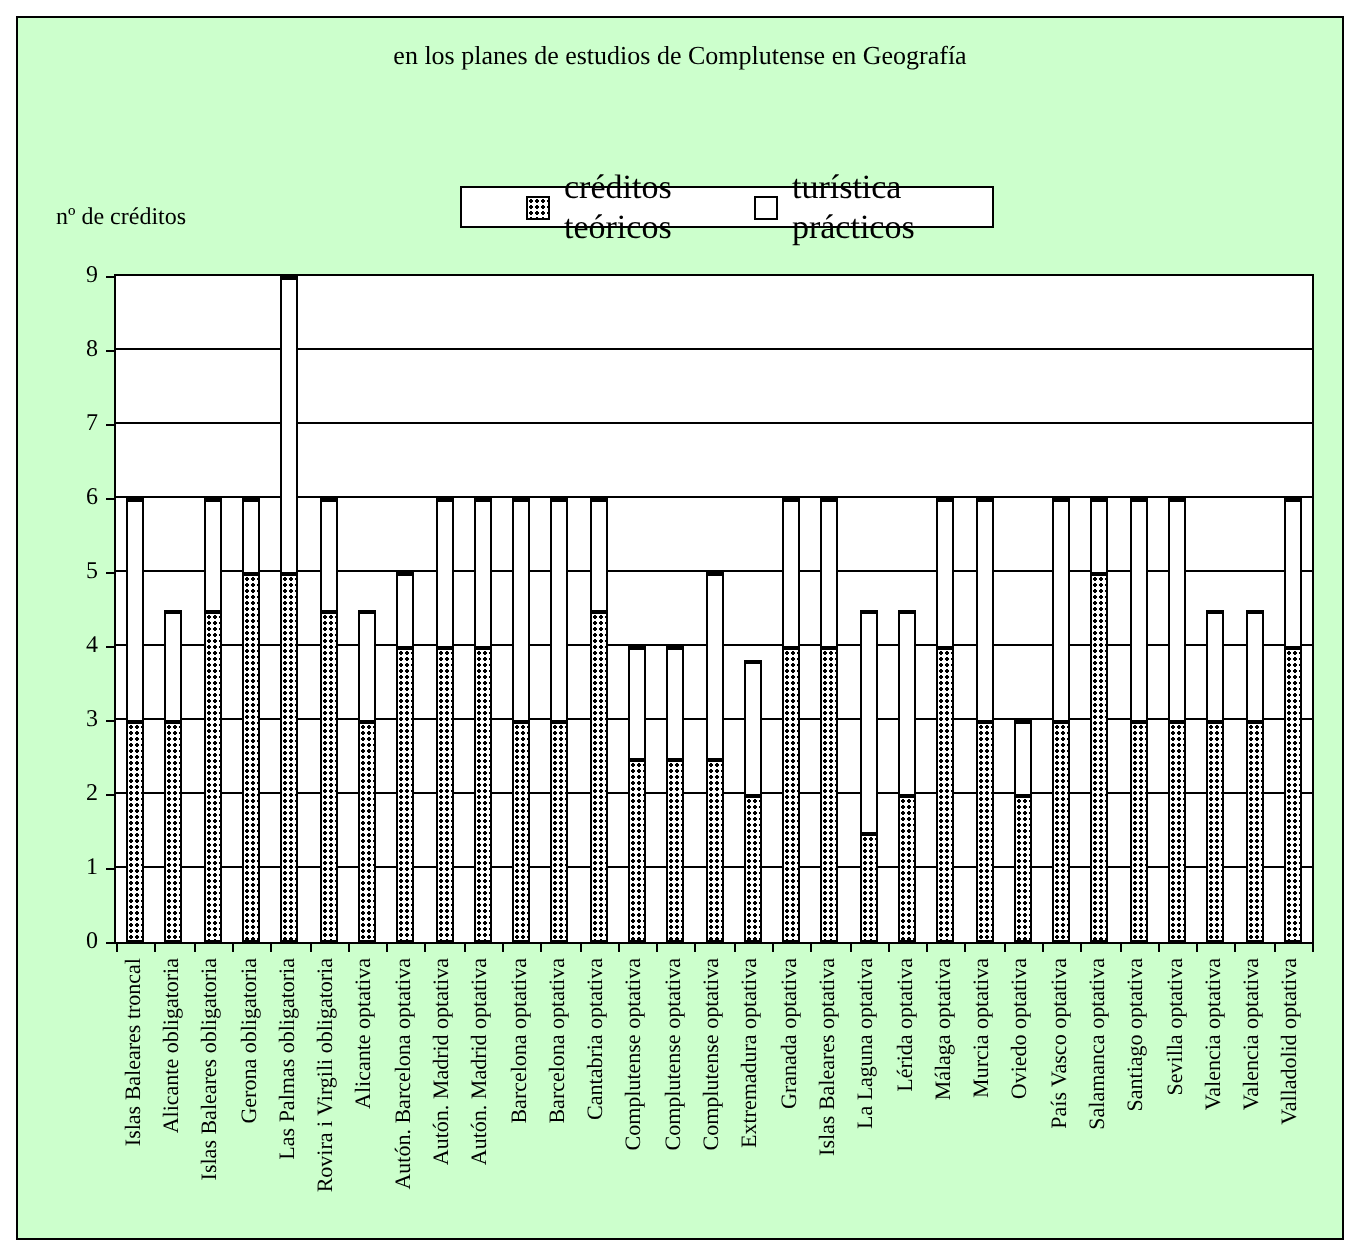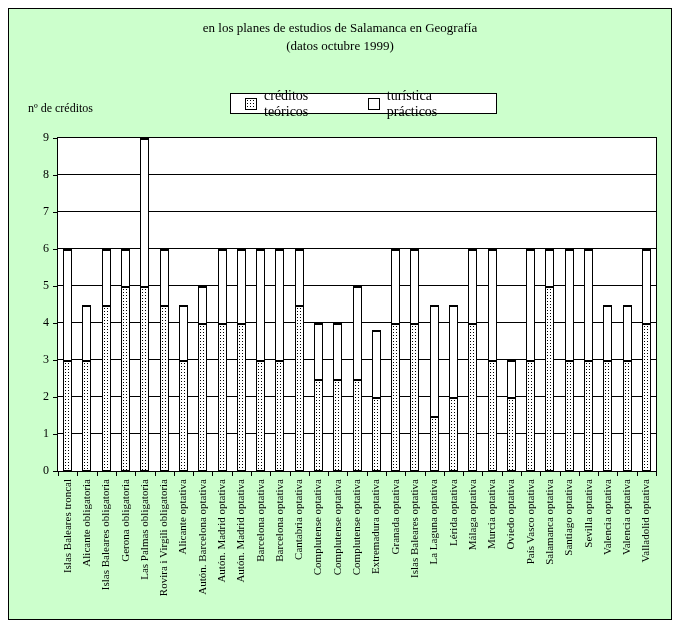--- a/index.html
+++ b/index.html
@@ -4,21 +4,21 @@
 <style>
   html,body{margin:0;padding:0;background:#ffffff;width:680px;height:628px;
     font-family:"Liberation Serif","DejaVu Serif",serif;}
   #frame{position:absolute;left:8px;top:8px;width:662px;height:610px;
     border:1px solid #000;background:#ccffcc;overflow:visible;}
   #title{position:absolute;left:0;top:10px;width:662px;text-align:center;
     font-size:13px;line-height:18px;color:#000;}
   #y-axis-title{position:absolute;left:19px;top:92px;font-size:12px;color:#000;}
   #legend{position:absolute;left:221px;top:84px;width:267px;height:21px;
     background:#ffffff;border:1px solid #000;display:flex;align-items:center;
-    padding-left:14px;box-sizing:border-box;font-size:14px;color:#000;}
+    padding-left:32px;box-sizing:border-box;font-size:17px;color:#000;}
   .legend-item{display:flex;align-items:center;margin-right:36px;}
   .swatch{width:10px;height:10px;border:1px solid #000;background:#ffffff;
     margin-right:7px;flex:0 0 auto;}
   .dotted{background-color:#ffffff;
     background-image:radial-gradient(#000 0.8px, rgba(0,0,0,0) 0.9px);
     background-size:3px 3px;}
   #plot{position:absolute;left:48px;top:128px;width:598px;height:333px;
     border:1px solid #000;background:#ffffff;}
   .gridline{position:absolute;left:0;width:598px;height:1px;background:#000;}
   .seg{position:absolute;box-sizing:border-box;border:1px solid #000;
@@ -33,22 +33,21 @@
   .xlabel{position:absolute;width:0;height:0;}
   .xlabel > span{position:absolute;left:0;top:0;display:inline-block;
     white-space:nowrap;font-size:11px;color:#000;line-height:12px;
     transform:rotate(-90deg) translateX(-100%);transform-origin:0 0;}
 </style>
 </head>
 <body>
 
 <div id="frame">
   <div id="title">
-    <div>en los planes de estudios de Salamanca en Geografía</div>
-    <div>(datos octubre 1999)</div>
+    <div>en los planes de estudios de Complutense en Geografía</div>
   </div>
 
   <div id="y-axis-title">nº de créditos</div>
 
   <div id="legend">
     <span class="legend-item">
       <span class="swatch dotted"></span>
       <span>créditos teóricos</span>
     </span>
     <span class="legend-item">

